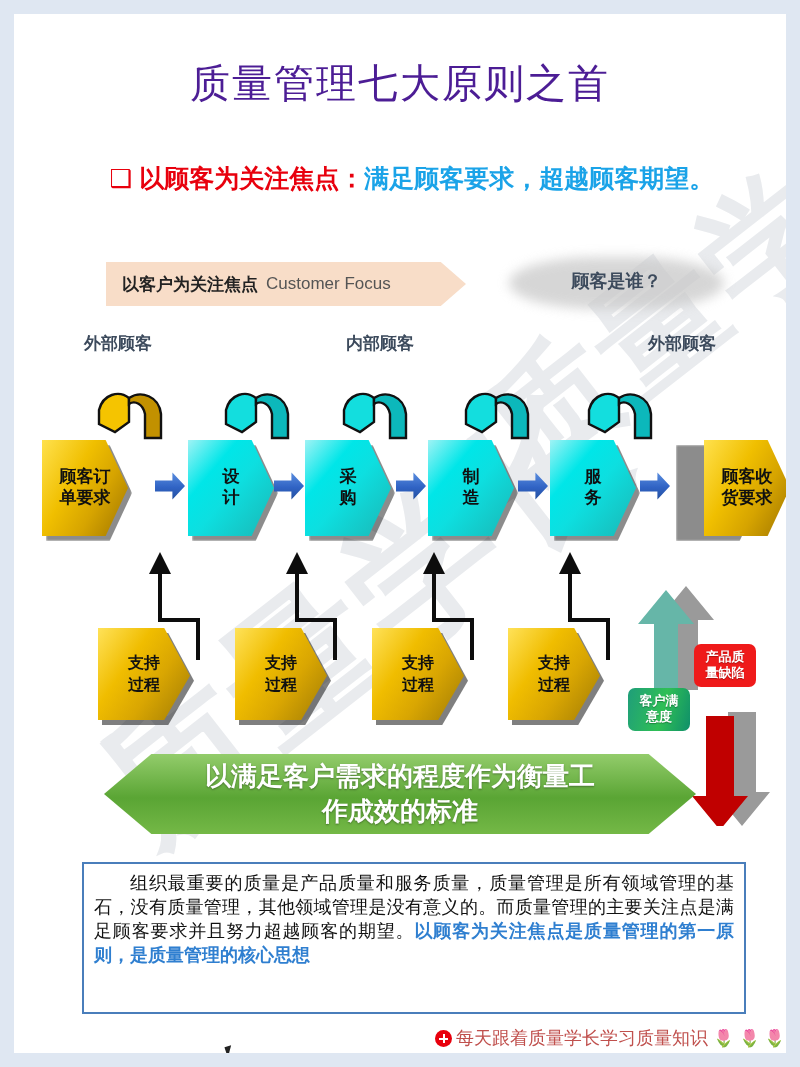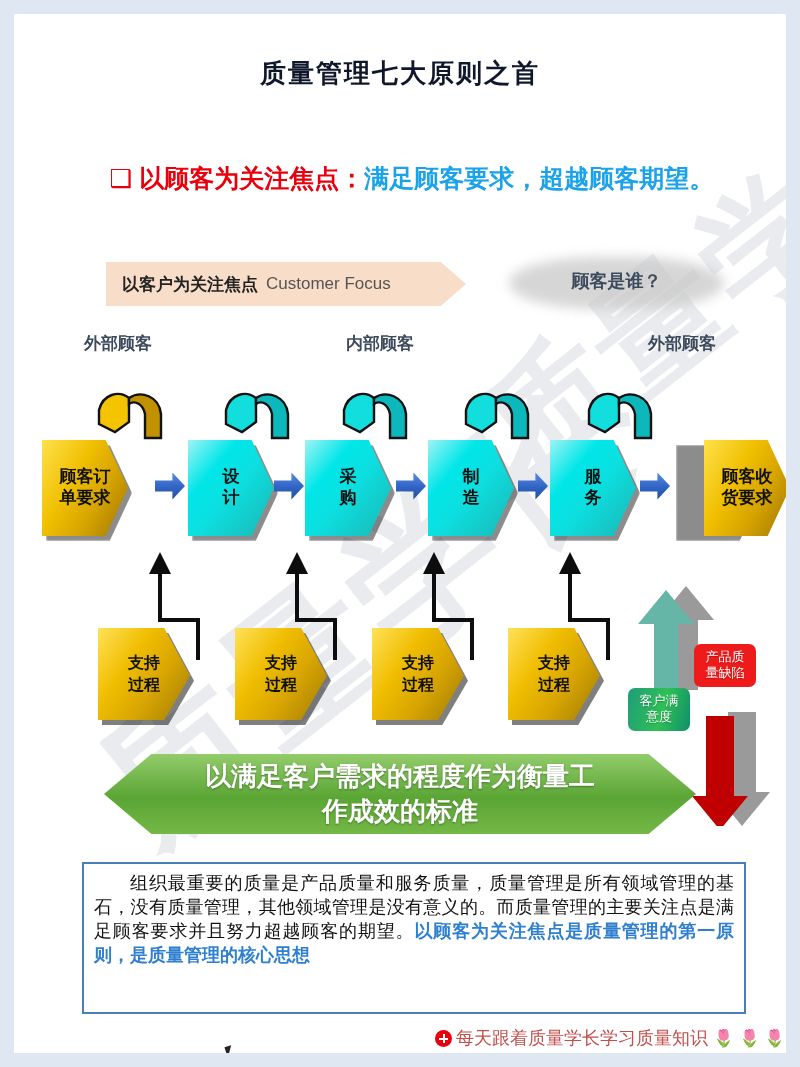--- a/index.html
+++ b/index.html
@@ -30,23 +30,23 @@
     user-select:none;
     font-family:"Liberation Sans", sans-serif;
   }
   .wm1 { left:40px; top:500px; }
   .wm2 { left:430px; top:180px; font-size:130px; }
 
   
   .title {
     position:absolute; left:0; right:0; top:42px;
     text-align:center;
-    font-size:26px;
-    font-weight:700;
-    color:#0f172a;
+    font-size:40px;
+    font-weight:400;
+    color:#4c1d95;
     letter-spacing:2px;
   }
   .subline {
     position:absolute; left:0; right:0; top:148px;
     text-align:center;
     font-size:25px;
     font-weight:900;
     white-space:nowrap;
     padding-left:24px;
   }
@@ -139,21 +139,21 @@
   }
   .gbanner span {
     display:block; width:400px; text-align:center;
     color:#fff; font-size:26px; font-weight:800; line-height:1.35;
     text-shadow:0 1px 2px rgba(0,0,0,.35);
   }
 
   
   .badge {
     position:absolute; border-radius:7px;
-    color:#fff; font-size:13px; font-weight:400;
+    color:#fff; font-size:13px; font-weight:700;
     text-align:center; line-height:1.25;
     padding:5px 8px;
     text-shadow:0 1px 1px rgba(0,0,0,.3);
   }
   .badge.red { background:#ef1a1a; }
   .badge.green { background:linear-gradient(105deg,#1f9e7a 0%,#2fbf55 55%,#0f8f6a 100%); }
 
   
   .infobox {
     position:absolute; left:68px; top:848px;

